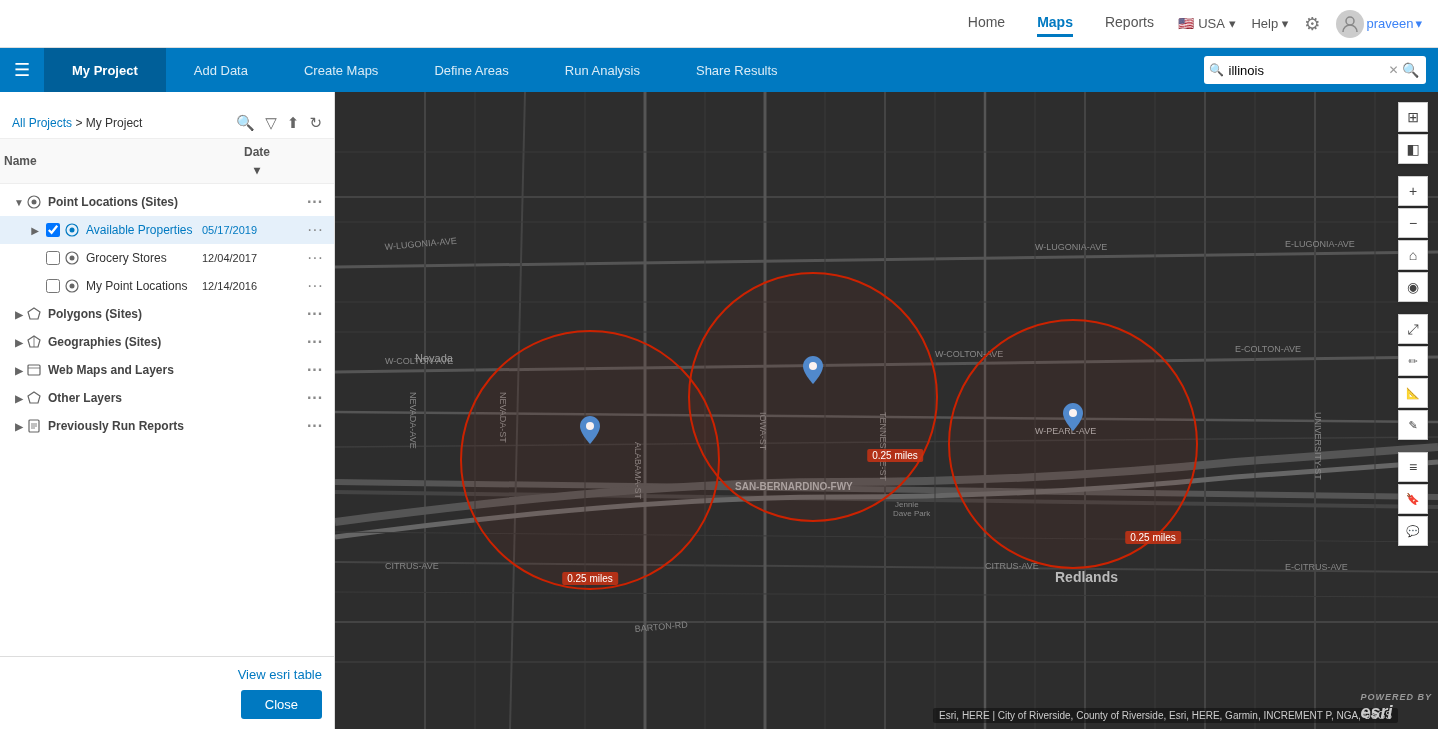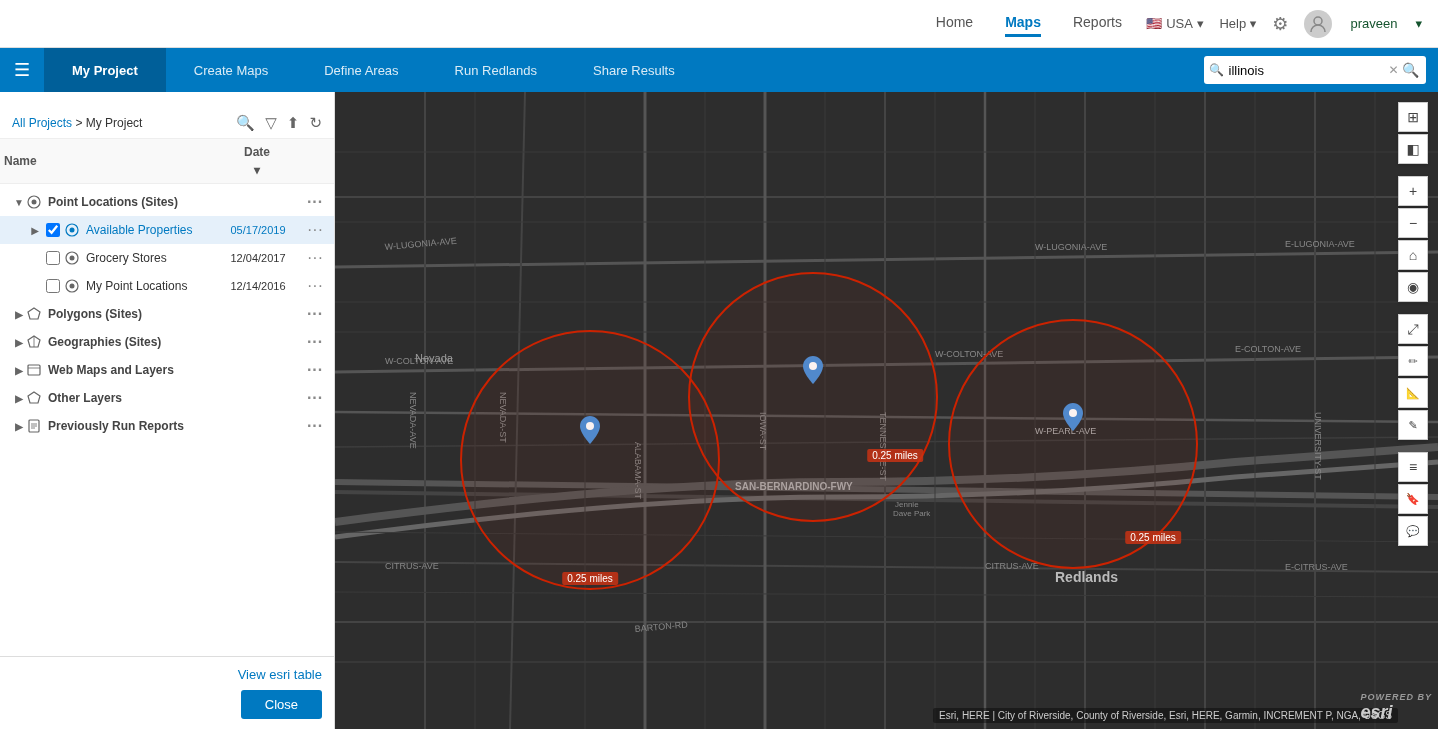--- a/index.html
+++ b/index.html
@@ -57,22 +57,22 @@
       align-items: center;
       gap: 16px;
     }
     .flag-selector {
       display: flex; align-items: center; gap: 4px;
       font-size: 13px; color: #555; cursor: pointer;
     }
     .help-btn { font-size: 13px; color: #555; cursor: pointer; }
     .gear-icon { font-size: 18px; color: #777; cursor: pointer; }
     .user-avatar {
-      display: flex; align-items: center; gap: 18px;
-      cursor: pointer; font-size: 13px; color: #14532d;
+      display: flex; align-items: center; gap: 2px;
+      cursor: pointer; font-size: 13px; color: #3b82f6;
     }
     .avatar-circle {
       width: 28px; height: 28px; border-radius: 50%;
       background: #ccc; display: flex; align-items: center; justify-content: center;
       font-size: 13px; color: #666;
     }
 
     
     .toolbar {
       height: 44px;
@@ -202,21 +202,21 @@
       margin-right: 6px;
       flex-shrink: 0;
       display: flex; align-items: center; justify-content: center;
       font-size: 13px;
     }
     .tree-item .item-label {
       flex: 1;
     }
     .tree-item .item-label.link-blue { color: #0079c1; }
     .tree-item .item-date {
-      width: 80px; font-size: 11px; color: #0079c1; text-align: center; margin-right: 6px;
+      width: 80px; font-size: 11px; color: #0079c1; text-align: left; margin-right: 22px;
     }
     .tree-item .item-more {
       width: 22px; text-align: center; color: #888; font-size: 16px; cursor: pointer;
     }
     .tree-item.group {
       font-weight: 600;
       color: #444;
     }
     .tree-item.child1 { padding-left: 28px; }
 
@@ -323,23 +323,24 @@
       <span>praveen</span>
       <span>▾</span>
     </div>
   </div>
 </div>
 
 <div class="toolbar">
   <div class="hamburger">☰</div>
   <div class="toolbar-tabs">
     <div class="toolbar-tab active">My Project</div>
+    <div class="toolbar-tab">Add Data</div>
     <div class="toolbar-tab">Create Maps</div>
     <div class="toolbar-tab">Define Areas</div>
-    <div class="toolbar-tab">Run Redlands</div>
+    <div class="toolbar-tab">Run Analysis</div>
     <div class="toolbar-tab">Share Results</div>
   </div>
   <div class="toolbar-search">
     <span class="search-type-icon">🔍</span>
     <input type="text" value="illinois" style="">
     <span class="search-clear">✕</span>
     <span class="search-icon-btn">🔍</span>
   </div>
 </div>
 

